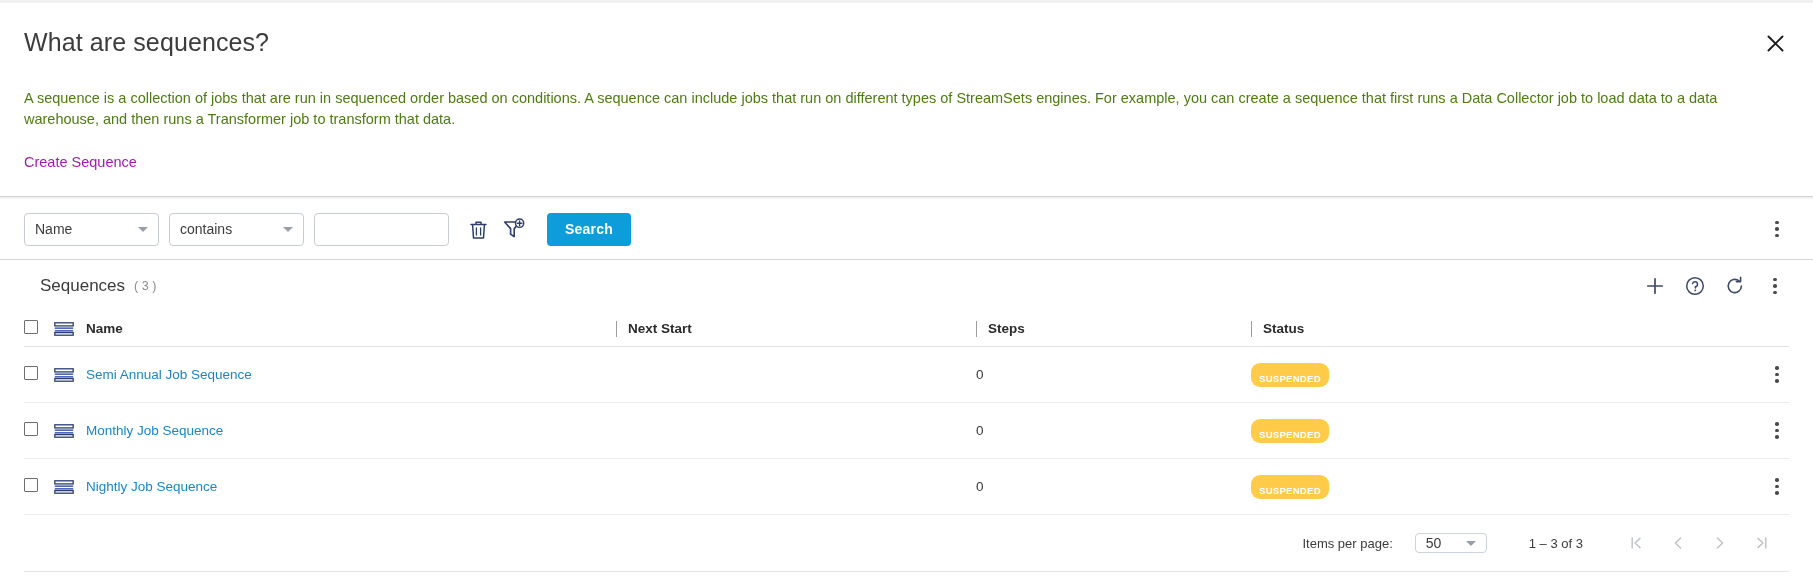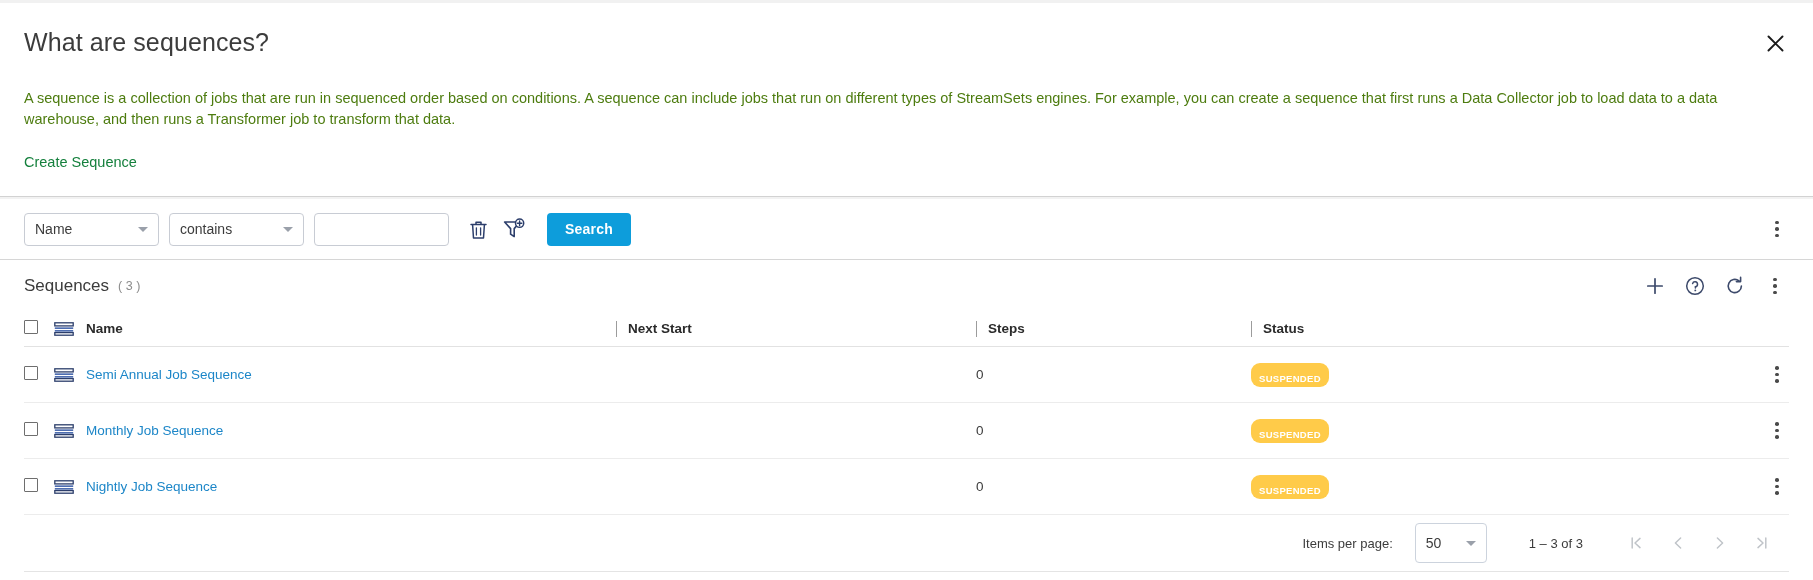--- a/index.html
+++ b/index.html
@@ -58,21 +58,21 @@
     margin: 29px 0 0 0;
     font-size: 14.5px;
     line-height: 21px;
     color: #4d7c0f;
     max-width: 1755px;
   }
   .info-link {
     display: inline-block;
     margin-top: 24px;
     font-size: 14.5px;
-    color: #15803d;
+    color: #a21caf;
     text-decoration: none;
     cursor: pointer;
   }
 
   .panel-divider {
     height: 3px;
     background: #f2f2f2;
     border-top: 1px solid #d2d2d2;
     box-sizing: border-box;
   }
@@ -176,20 +176,21 @@
   }
   .table-head-row {
     height: 52px;
     display: flex;
     align-items: center;
     position: relative;
   }
   .table-title {
     font-size: 17px;
     color: #3c3c3c;
+    margin-left: 16px;
   }
   .table-count {
     font-size: 12.5px;
     color: #8c8c8c;
     margin-left: 9px;
   }
   .table-tools {
     position: absolute;
     right: 0;
     top: 50%;
@@ -277,21 +278,21 @@
     align-items: center;
     justify-content: flex-end;
     height: 56px;
     padding-right: 10px;
     gap: 8px;
     font-size: 13px;
     color: #3c3c3c;
   }
   .ipp-label { margin-right: 14px; font-size: 13px; color: #3c3c3c; }
   .ipp-select {
-    width: 72px; height: 40px;
+    width: 72px; height: 20px;
     border: 1px solid #ccd3dd;
     border-radius: 4px;
     display: flex; align-items: center;
     padding: 0 10px;
     box-sizing: border-box;
     font-size: 14px;
     color: #3c3c3c;
     cursor: pointer;
   }
   .ipp-select .sel-val { flex: 1; }

